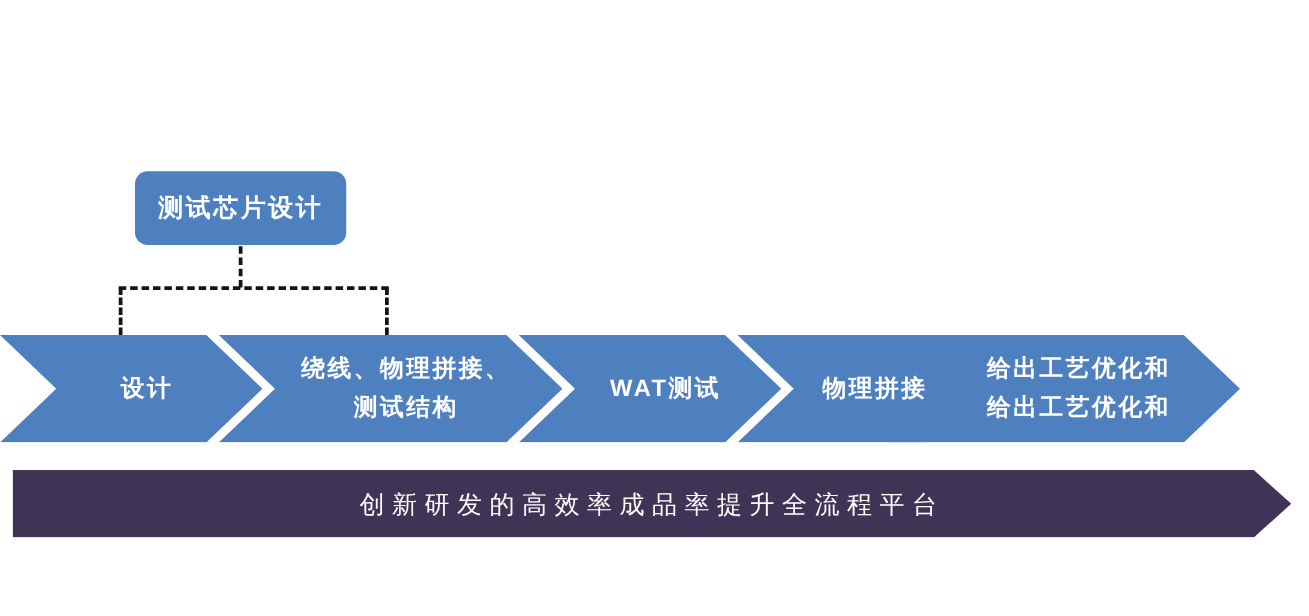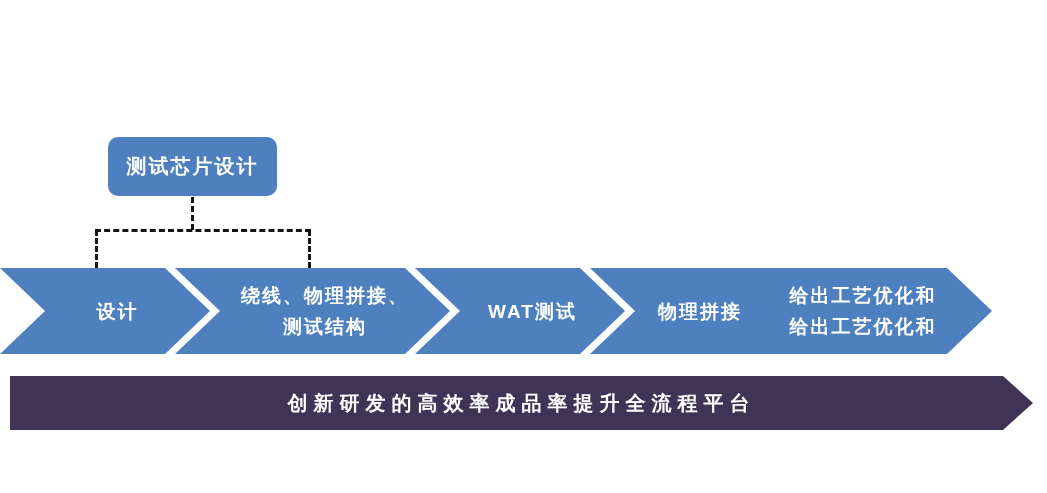--- a/index.html
+++ b/index.html
@@ -54,21 +54,21 @@
 
   
   .banner {
     position: absolute;
     left: 10px; top: 358px;
     width: 1023px; height: 54px;
     background: var(--banner-purple, #3f3456);
     clip-path: polygon(0 0, calc(100% - 30px) 0, 100% 50%, calc(100% - 30px) 100%, 0 100%);
     display: flex; align-items: center; justify-content: center;
     color: var(--text-white, #ffffff);
-    font-size: 20px; font-weight: bold; letter-spacing: 6px; white-space: nowrap;
+    font-size: 20px; font-weight: normal; letter-spacing: 6px; white-space: nowrap;
   }
 </style>
 </head>
 <body>
 
 <div class="canvas">
 
   <div class="source-box">
     <span>测试芯片设计</span>
   </div>

